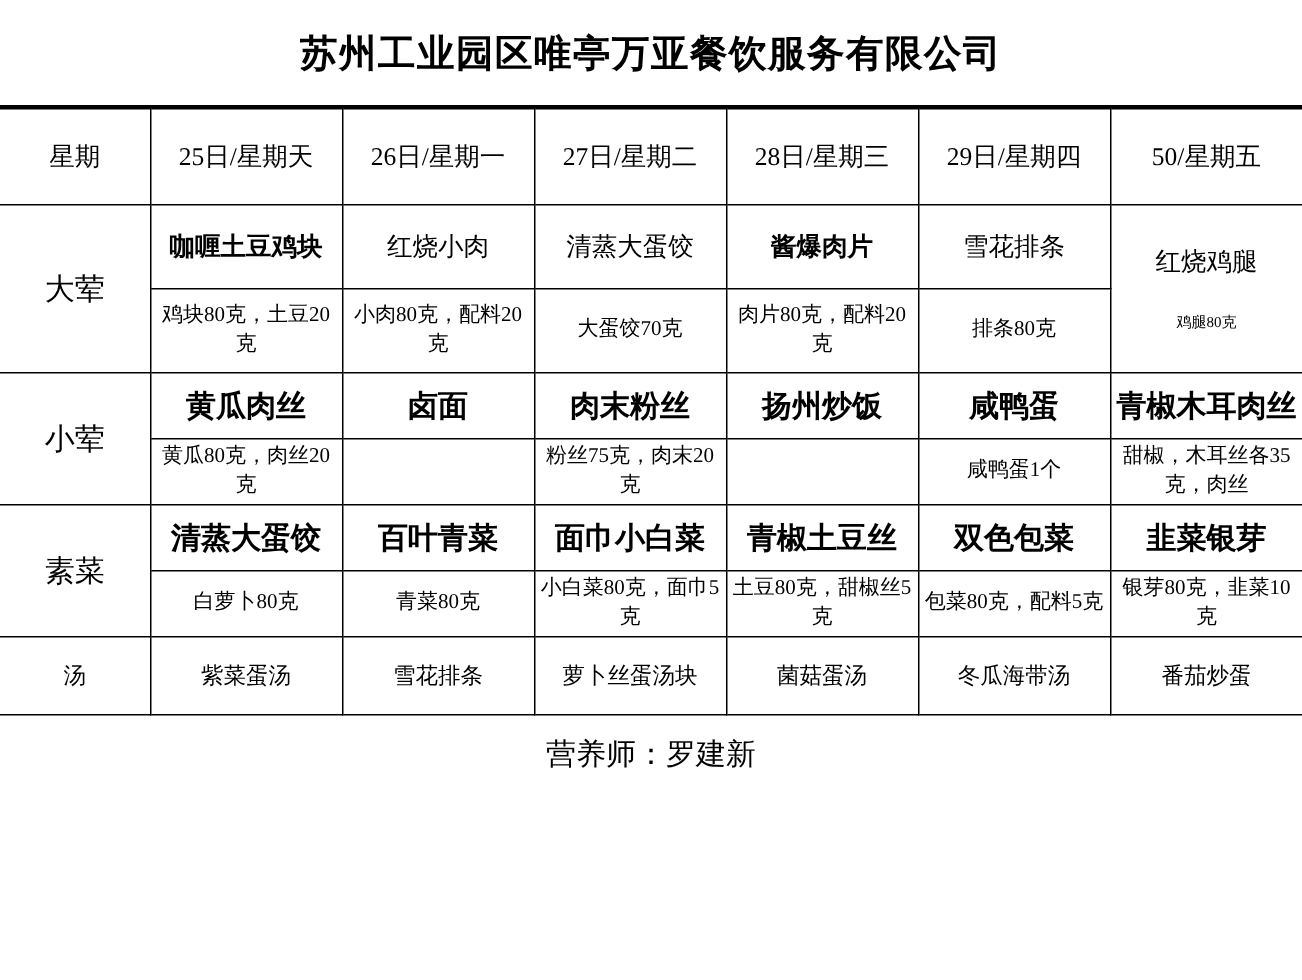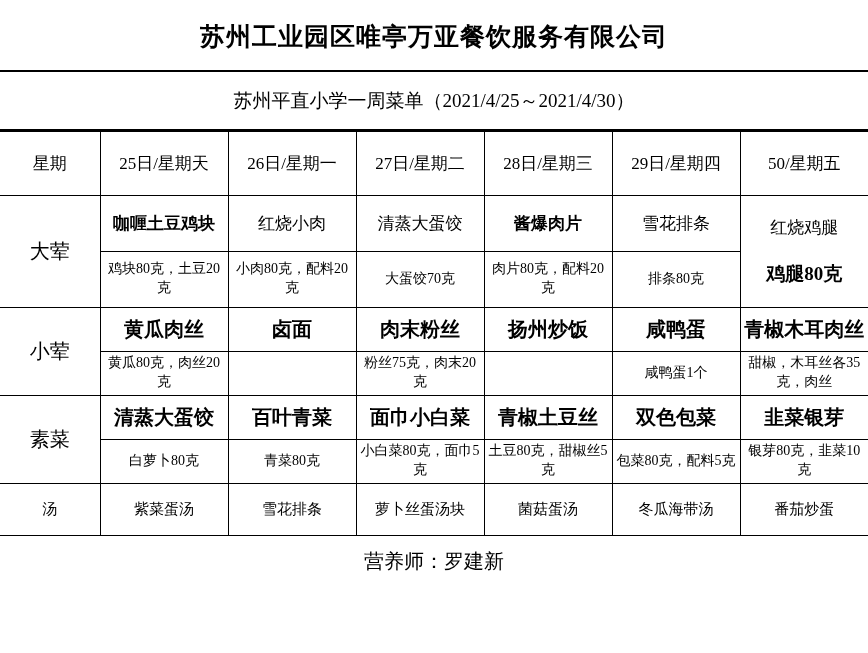--- a/index.html
+++ b/index.html
@@ -113,21 +113,20 @@
   .plain { font-weight: normal; }
   .empty { }
 </style>
 </head>
 <body>
 
 <div class="page">
 
   <div class="company-title">苏州工业园区唯亭万亚餐饮服务有限公司</div>
 
-  <div class="menu-subtitle">苏州平直小学一周菜单（2021/4/25～2021/4/30）</div>
 
   <table class="menu">
     <colgroup>
       <col class="c0">
         <col class="c1">
         <col class="c2">
         <col class="c3">
         <col class="c4">
         <col class="c5">
         <col class="c6">
@@ -145,21 +144,21 @@
 
       <tr>
         <td class="outer-left cat-label" rowspan="2">大荤</td>
         <td class="dish-main">咖喱土豆鸡块</td>
         <td class="dish-main plain">红烧小肉</td>
         <td class="dish-main plain">清蒸大蛋饺</td>
         <td class="dish-main">酱爆肉片</td>
         <td class="dish-main plain">雪花排条</td>
         <td class="outer-right dish-main plain" rowspan="2">
           <div style="margin-bottom:22px;">红烧鸡腿</div>
-          <div class="plain" style="font-size:19px;font-weight:bold;">鸡腿80克</div>
+          <div class="plain" style="font-size:10px;font-weight:normal;">鸡腿80克</div>
         </td>
       </tr>
       <tr>
         <td class="dish-detail">鸡块80克，土豆20克</td>
         <td class="dish-detail">小肉80克，配料20克</td>
         <td class="dish-detail">大蛋饺70克</td>
         <td class="dish-detail">肉片80克，配料20克</td>
         <td class="dish-detail">排条80克</td>
       </tr>
 

